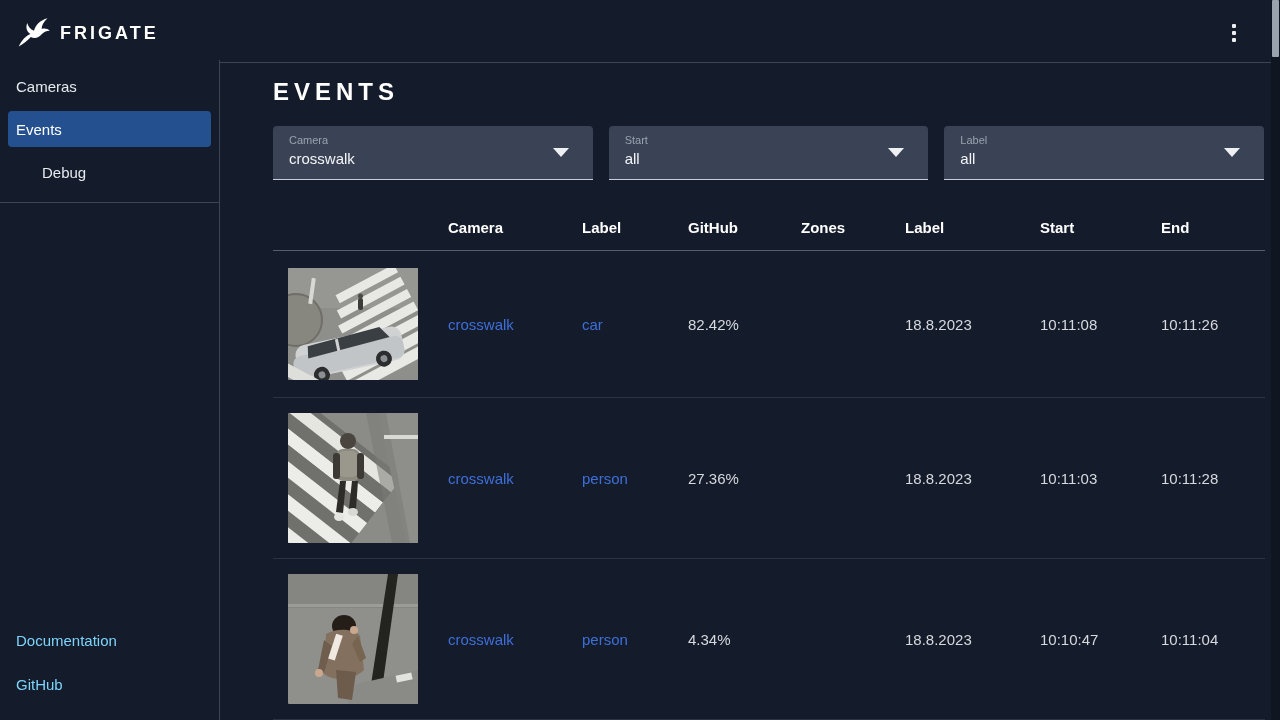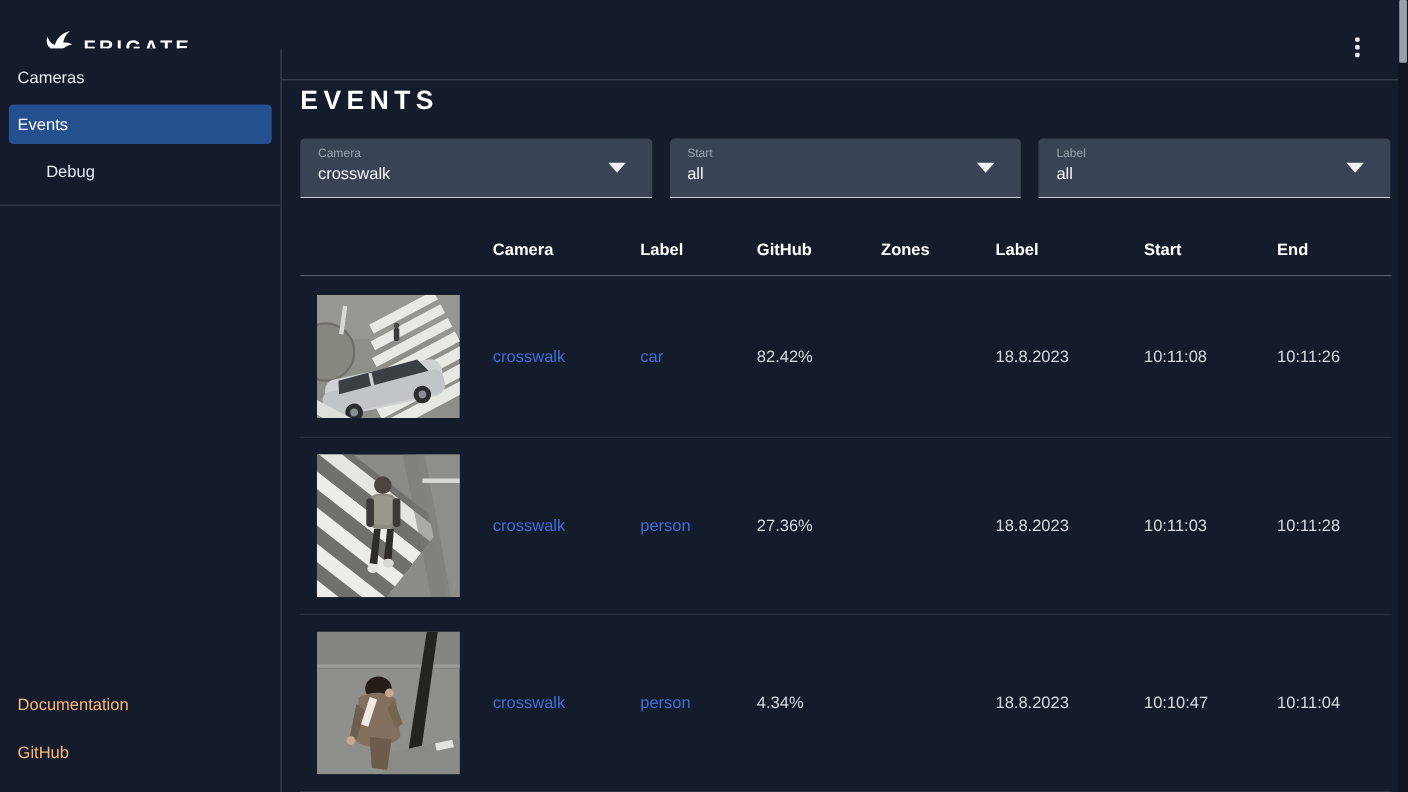--- a/index.html
+++ b/index.html
@@ -5,59 +5,58 @@
   * { margin: 0; padding: 0; box-sizing: border-box; }
   html, body {
     width: 1280px; height: 720px;
     background: #141b2a;
     font-family: "Liberation Sans", sans-serif;
     color: #f3f4f6;
     overflow: hidden;
   }
   
   .topbar {
-    position: absolute; top: 14px; left: 0; right: 0; height: 59px;
+    position: absolute; top: 4px; left: 0; right: 0; height: 59px;
     border-bottom: 1px solid #3d4553;
     display: flex; align-items: center; padding: 0 16px;
     background: #141b2a;
-    margin-left: 16px;
   }
   .logo { display: flex; align-items: center; gap: 8px; }
   .logo svg { display: block; }
   .logo-text {
     font-size: 18px; font-weight: 700; letter-spacing: 3px; color: #ffffff;
   }
   .topbar-spacer { flex: 1; }
   .kebab {
     width: 32px; height: 32px; margin-right: 14px;
     display: flex; flex-direction: column; align-items: center; justify-content: center; gap: 3px;
     cursor: pointer; border-radius: 50%;
   }
   .kebab i { width: 4px; height: 4px; background: #eceef1; border-radius: 1px; display:block; }
 
   
   .sidebar {
-    position: absolute; top: 44px; left: 0; bottom: 0; width: 256px;
+    position: absolute; top: 60px; left: 0; bottom: 0; width: 220px;
     border-right: 1px solid #3d4553;
     background: #141b2a;
     display: flex; flex-direction: column;
   }
   .nav { padding: 8px 8px 10px 8px; border-bottom: 1px solid #3d4553; }
   .nav-item {
     height: 36px; margin-bottom: 7px; border-radius: 4px;
     display: flex; align-items: center; padding: 0 8px;
     font-size: 15px; color: #e6e9ed; cursor: pointer;
   }
   .nav-item:last-child { margin-bottom: 2px; margin-left: 26px; }
   .nav-item.active { background: #25508f; color: #ffffff; }
   .sidebar-footer { margin-top: auto; padding: 8px 8px 10px 8px; }
   .footer-item {
     height: 36px; margin-bottom: 8px; border-radius: 4px;
     display: flex; align-items: center; padding: 0 8px;
-    font-size: 15px; color: #fdba74; cursor: pointer;
+    font-size: 15px; color: #7dd3fc; cursor: pointer;
   }
 
   
   .main {
     position: absolute; top: 60px; left: 257px; right: 0; bottom: 0;
     padding: 18px 16px 0 16px; overflow: hidden;
   }
   .page-title {
     font-size: 24px; font-weight: 700; letter-spacing: 5px; color: #ffffff;
     margin-bottom: 20px;

